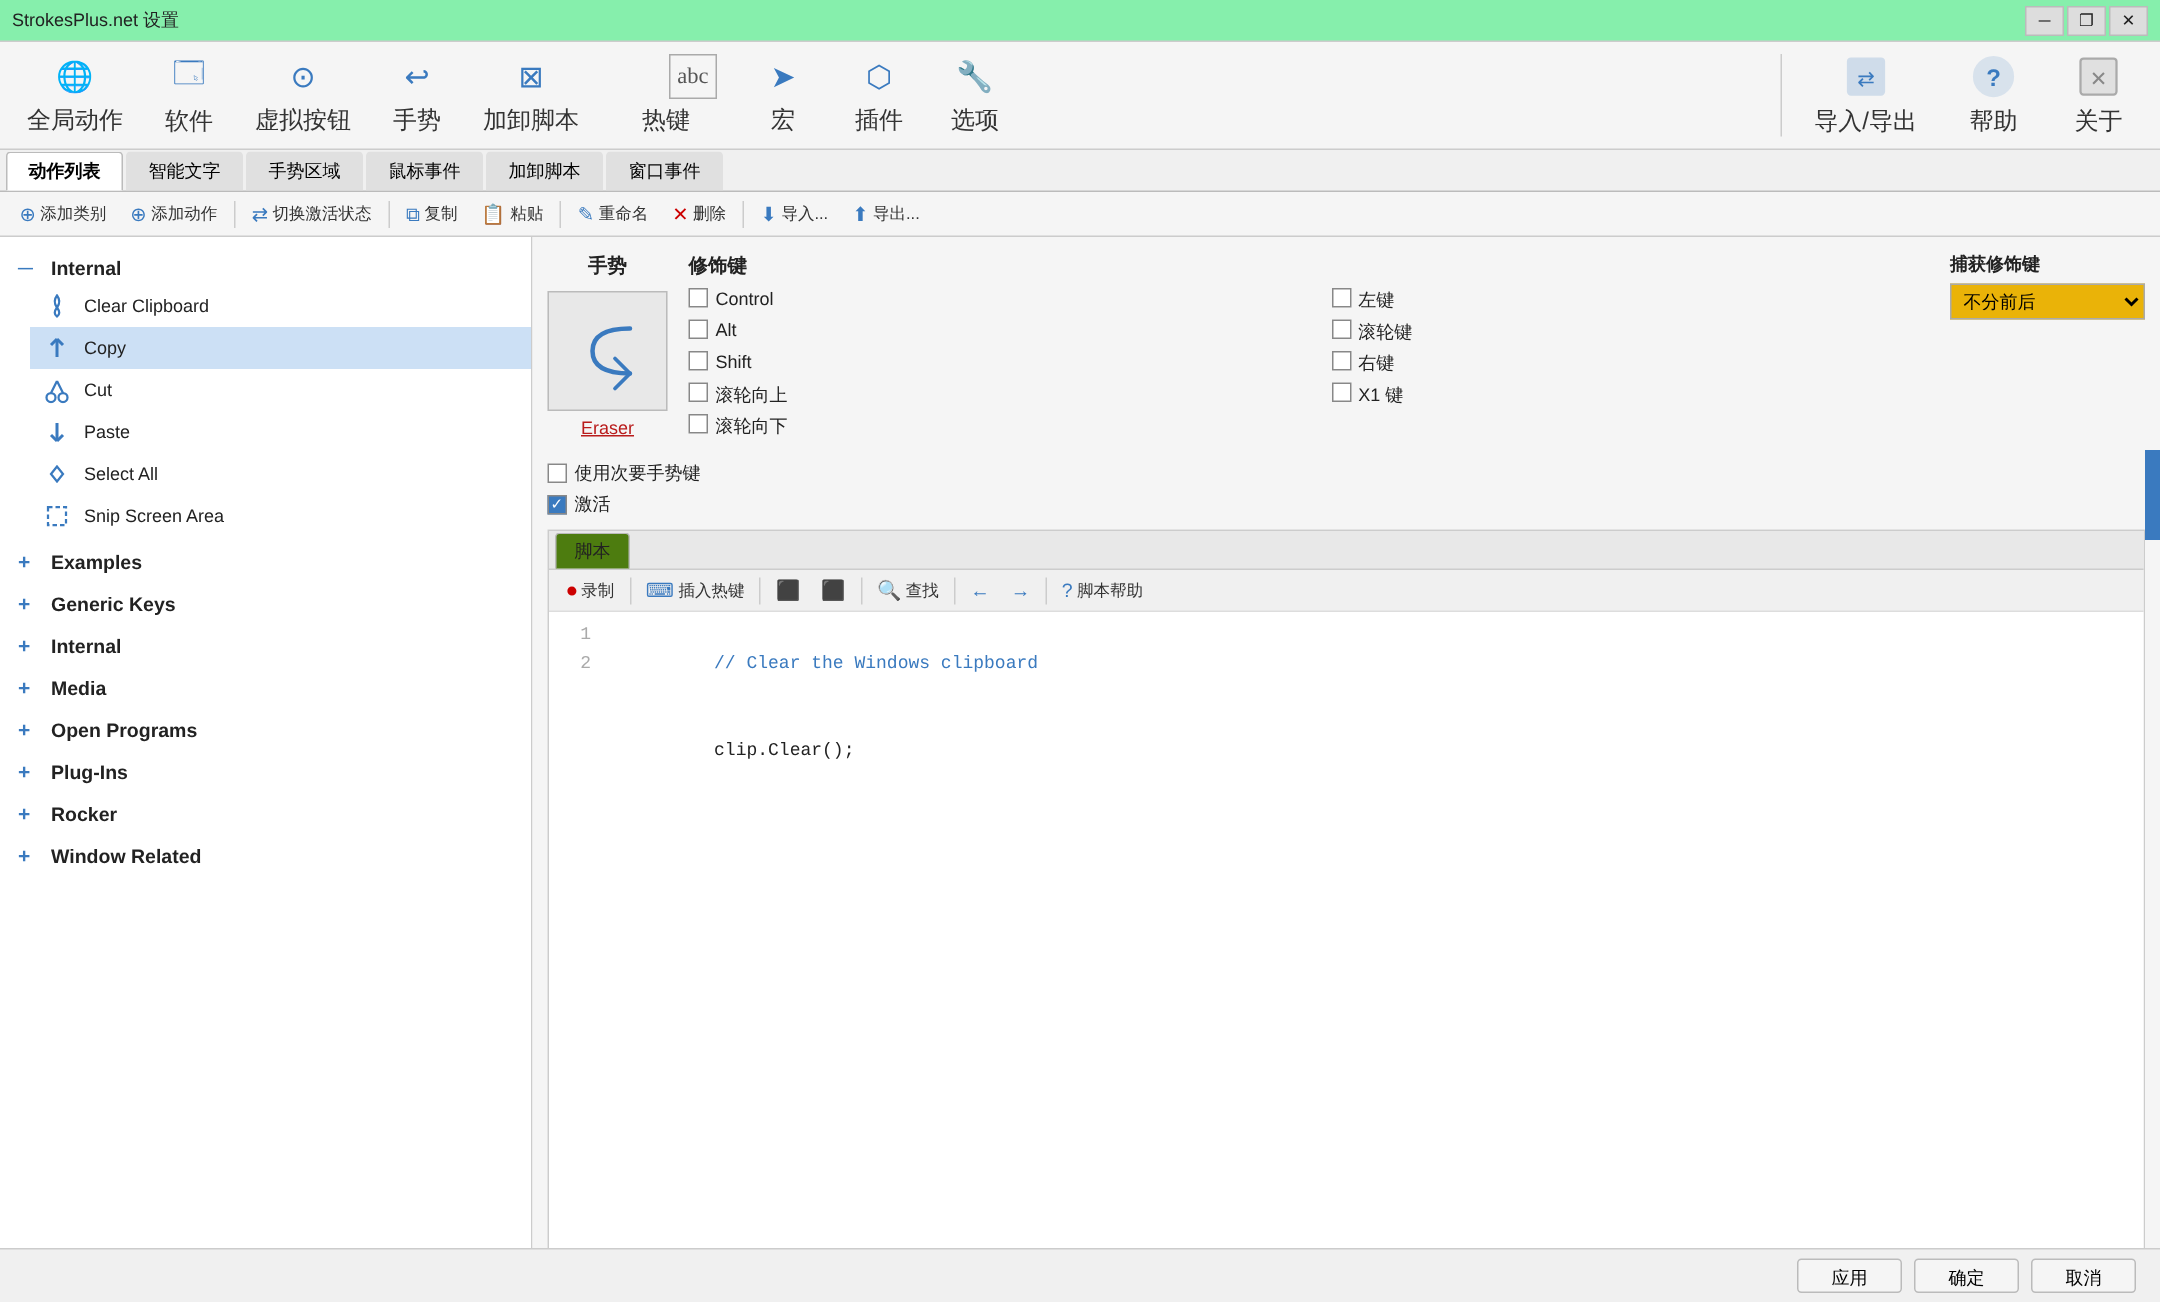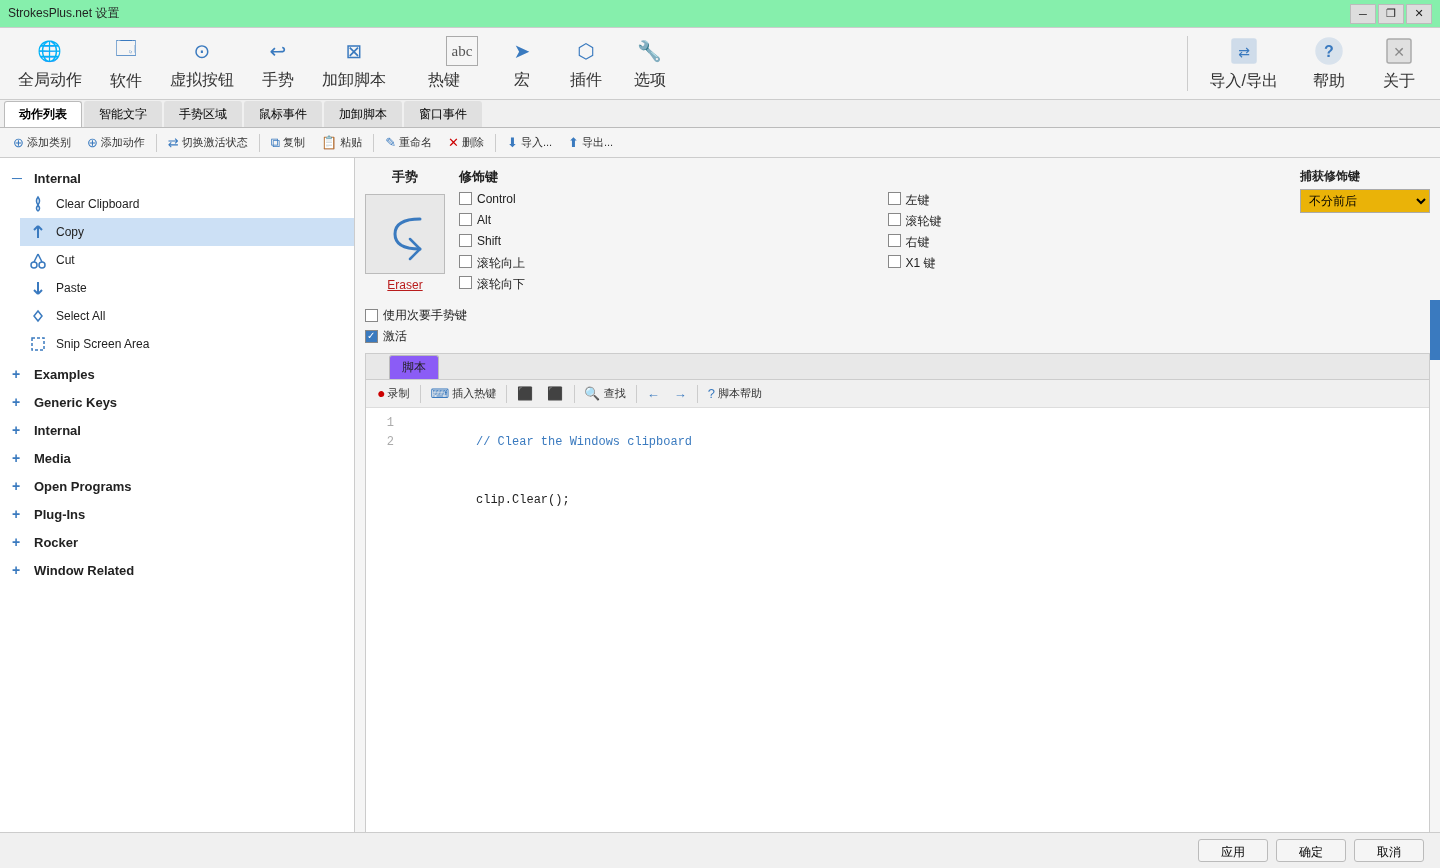--- a/index.html
+++ b/index.html
@@ -302,24 +302,23 @@
       padding: 3px 12px;
       border: 1px solid transparent;
       border-bottom: none;
       cursor: pointer;
       font-size: 12px;
       background: #d8d8d8;
       margin-right: 2px;
       border-radius: 3px 3px 0 0;
     }
     .script-tab.active {
-      background: #8b5cf6;
+      background: #4d7c0f;
       border-color: #bbb;
       border-bottom-color: #fff;
-      margin-left: 19px;
     }
     #script-toolbar {
       background: #f0f0f0;
       border-bottom: 1px solid #ddd;
       display: flex;
       align-items: center;
       padding: 2px 6px;
       gap: 2px;
       height: 28px;
     }

